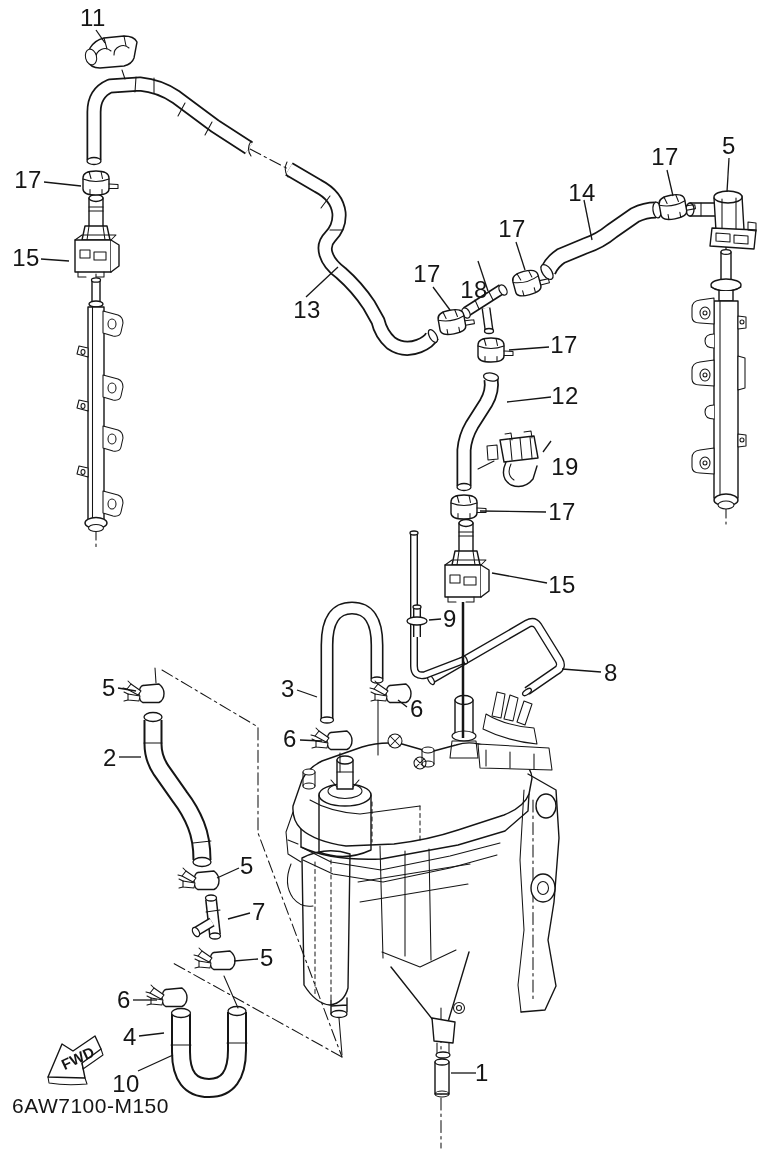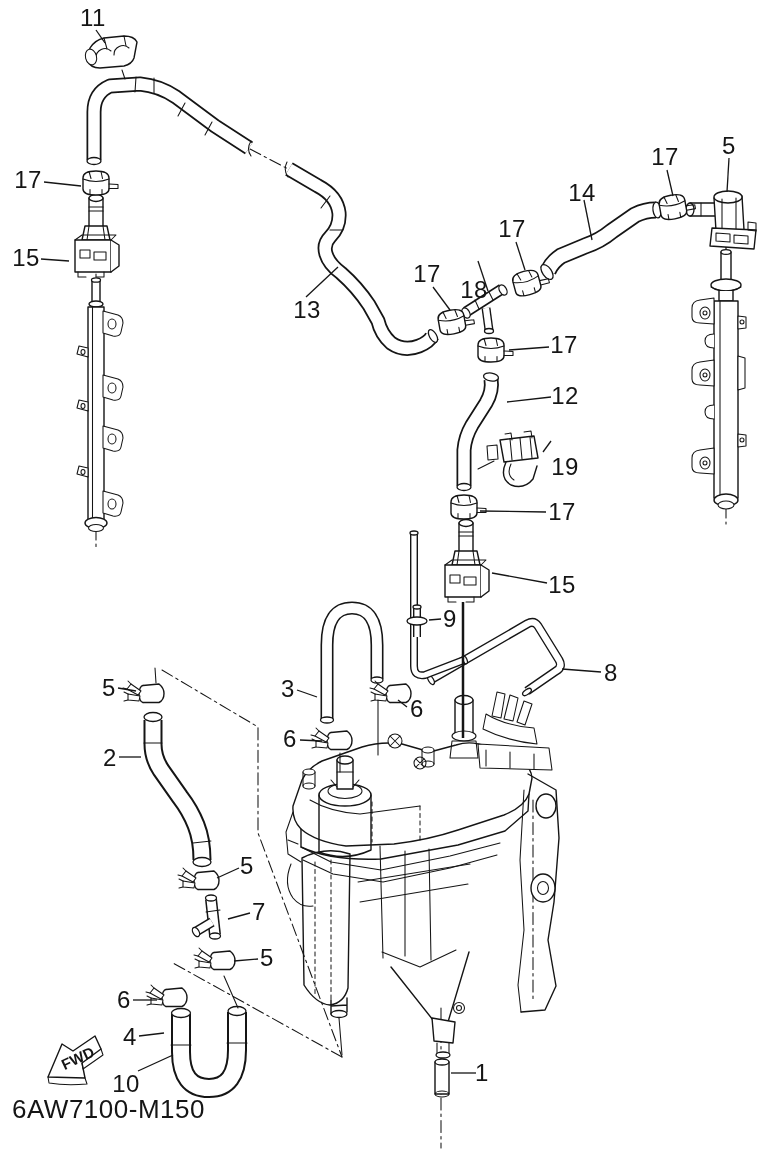--- a/index.html
+++ b/index.html
@@ -2,21 +2,21 @@
 <html style="--ink: #151515; --paper: #ffffff;"><head>
 <meta charset="utf-8">
 <style>
   :root{ --ink:#151515; --paper:#ffffff; }
   body{margin:0;background:#fff;}
   .stage{position:relative;width:762px;height:1153px;background:var(--paper);
          font-family:"Liberation Sans",sans-serif;overflow:hidden;}
   .stage > svg{position:absolute;left:0;top:0;}
   .callout{position:absolute;transform:translate(-50%,-50%);font-size:24px;
            color:var(--ink);letter-spacing:.5px;white-space:nowrap;}
-  .code{position:absolute;left:12px;top:1094px;font-size:26px;color:var(--ink);
+  .code{position:absolute;left:12px;top:1094px;font-size:21px;color:var(--ink);
         letter-spacing:.5px;}
   .ln{fill:none;stroke:var(--ink);stroke-width:1.4;stroke-linecap:round;stroke-linejoin:round;}
   .lt{stroke-width:1.05;}
   .fw{fill:#fff;}
   .dd{stroke-dasharray:12 4 2.5 4;}
   .hd{stroke-dasharray:4 3.5;stroke-width:1;}
   .ld{stroke:var(--ink);stroke-width:1.3;}
   .ho{fill:none;stroke:var(--ink);stroke-linecap:butt;stroke-linejoin:round;}
   .hi{fill:none;stroke:#fff;stroke-linecap:butt;stroke-linejoin:round;}
   .op{fill:#fff;stroke:var(--ink);stroke-width:1.3;}

